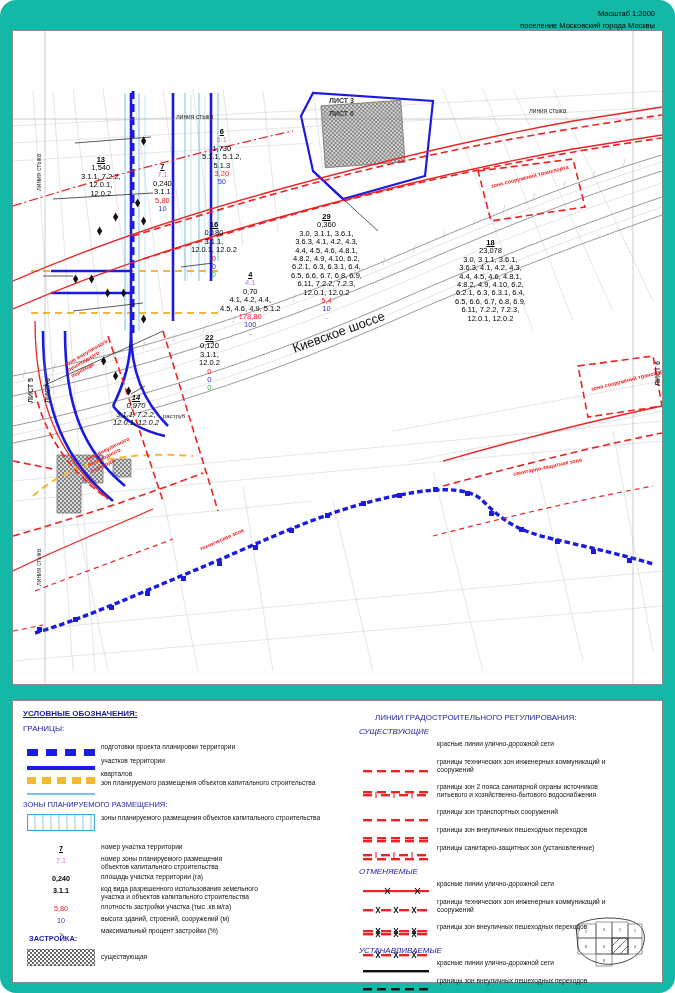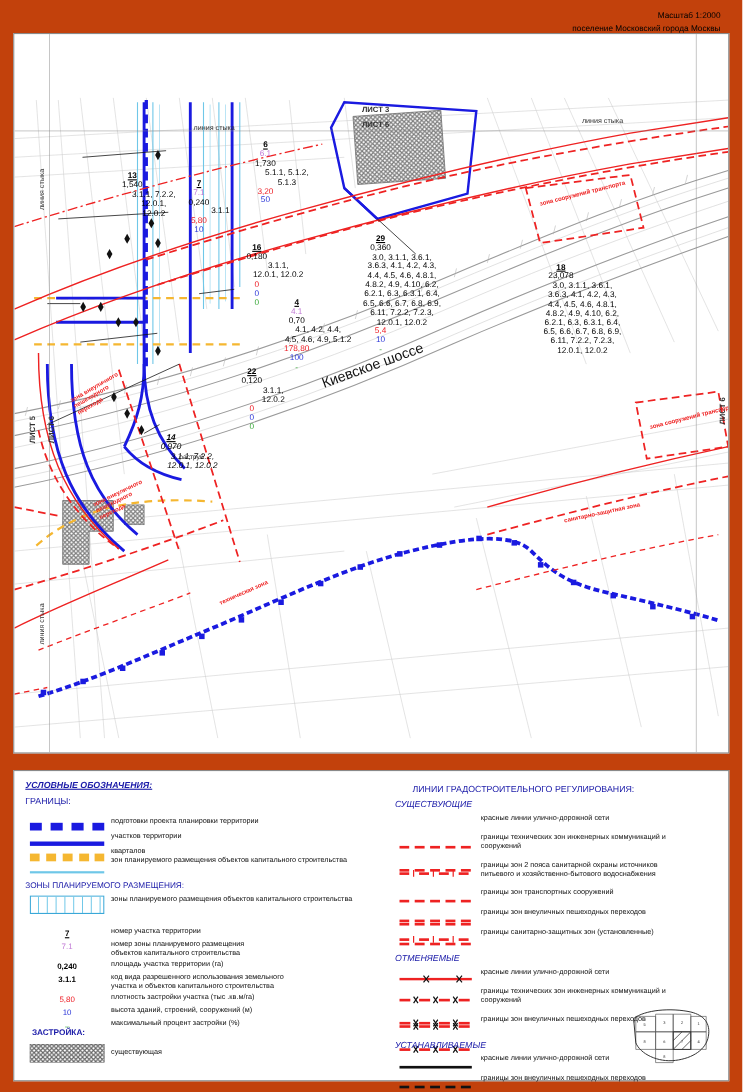--- a/index.html
+++ b/index.html
@@ -1,35 +1,35 @@
 <!DOCTYPE html>
 <html><head>
 <meta charset="utf-8">
 <style>
   html,body{margin:0;padding:0;background:#fff;}
   body{width:675px;height:993px;font-family:"Liberation Sans",sans-serif;position:relative;overflow:hidden;}
-  .sheet{position:absolute;inset:0;background:#c2410c;}
+  .sheet{position:absolute;inset:0;background:#14b8a6;border-radius:16px;}
 
   
   .header{position:absolute;right:20px;top:8px;text-align:right;font-size:7.5px;line-height:1.55;color:#000;}
 
   
   .frame-map{position:absolute;left:12px;top:30px;width:651px;height:655px;border:1px solid #8a8a8a;box-sizing:border-box;background:#fff;}
   .frame-legend{position:absolute;left:12px;top:700px;width:651px;height:283px;border:1px solid #8a8a8a;box-sizing:border-box;background:#fff;}
 
   
   .map{position:absolute;inset:0;overflow:hidden;}
   .map svg{position:absolute;left:0;top:0;}
 
   
   .lbl{position:absolute;text-align:center;line-height:1.12;white-space:nowrap;}
   .lbl .num{font-weight:bold;font-size:7.5px;color:#000;text-decoration:underline;}
   .lbl .zone{font-size:7.5px;color:#c27bd6;}
   .lbl .area{font-size:7.5px;color:#000;}
-  .lbl .code{font-size:7.5px;color:#000;margin-left:39px;}
+  .lbl .code{font-size:7.5px;color:#000;}
   .lbl .dens{font-size:7.5px;color:#ed1c24;}
   .lbl .hgt{font-size:7.5px;color:#2b36d8;}
   .lbl .pct{font-size:7.5px;color:#3aa93a;}
 
   .maptxt{position:absolute;white-space:nowrap;}
   .sheet-tag{font-size:7px;font-weight:bold;color:#333;}
   .seam{font-size:6.5px;color:#333;}
   .redzone{font-size:5.5px;color:#ee2222;font-weight:bold;}
   .hw{font-size:13px;color:#111;font-weight:normal;}
   .settle{font-size:9px;font-weight:bold;color:#111;text-align:center;line-height:1.35;}
@@ -365,21 +365,21 @@
             <div class="code">6.5, 6.6, 6.7, 6.8, 6.9,</div>
             <div class="code">6.11, 7.2.2, 7.2.3,</div>
             <div class="code">12.0.1, 12.0.2</div>
           </div>
         </div>
     </div>
   </div>
 
   <div class="frame-legend">
 
-    <div style="position:absolute;left:10px;top:8px;font-style:italic;" class="lg-title">УСЛОВНЫЕ ОБОЗНАЧЕНИЯ:</div>
+    <div style="position:absolute;left:10px;top:8px;" class="lg-title">УСЛОВНЫЕ ОБОЗНАЧЕНИЯ:</div>
     <div style="position:absolute;left:10px;top:23px;" class="lg-sub">ГРАНИЦЫ:</div>
 
     <div class="sym" style="left:14px;top:42px;">
       <svg width="68" height="9">
           <g fill="#1a1ae0">
             <rect x="0" y="1" width="11" height="7"></rect>
             <rect x="19" y="1" width="11" height="7"></rect>
             <rect x="38" y="1" width="11" height="7"></rect>
             <rect x="57" y="1" width="11" height="7"></rect>
           </g>

